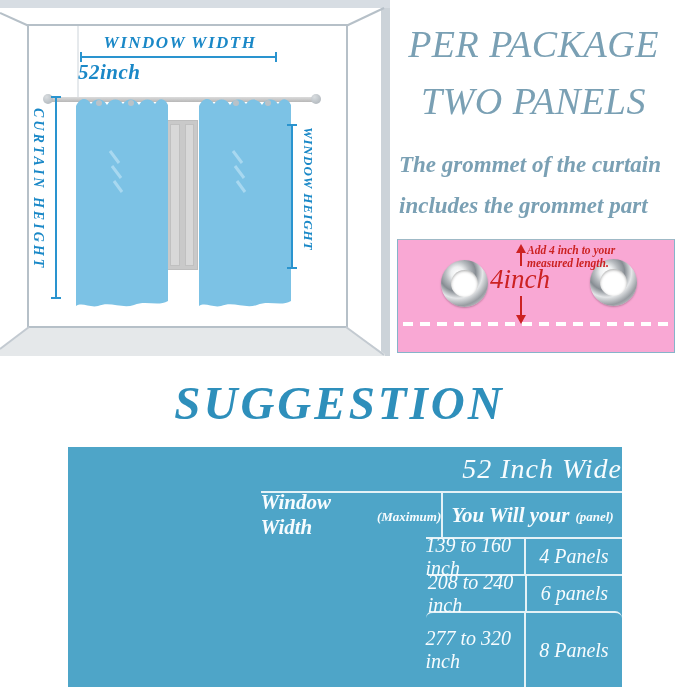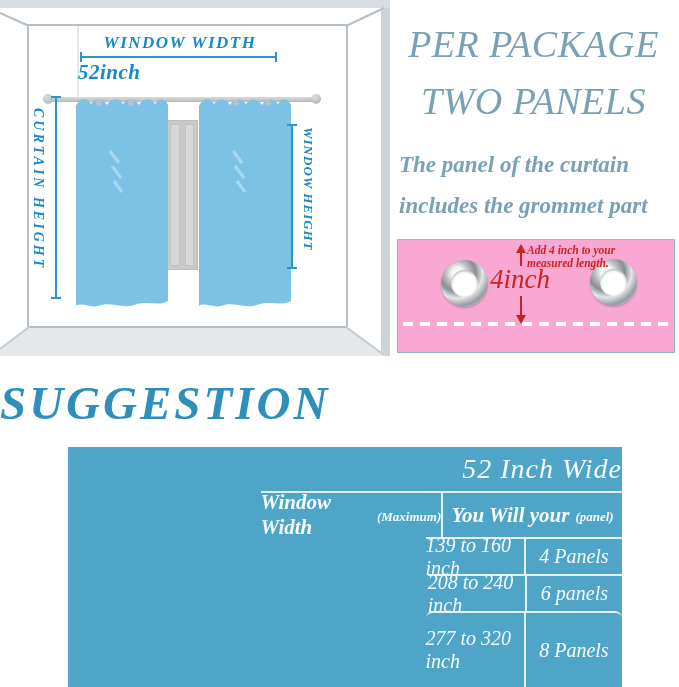--- a/index.html
+++ b/index.html
@@ -68,21 +68,21 @@
   .arrow-line { position:absolute; left:122px; width:2px; background:#cc2222; }
   #arr-line-top { top:13px; height:13px; } #arr-line-bot { top:56px; height:20px; }
   .arrow-head { position:absolute; left:118px; width:0; height:0;
       border-left:5px solid transparent; border-right:5px solid transparent; }
   #arr-up { top:4px; border-bottom:9px solid #cc2222; }
   #arr-down { top:75px; border-top:9px solid #cc2222; }
   #hem-dash { position:absolute; left:5px; top:82px; width:267px; height:4px;
       background:repeating-linear-gradient(90deg,#ffffff 0 10px,transparent 10px 17px); }
 
   
-  #suggestion-heading { left:0; top:376px; width:679px; text-align:left;
+  #suggestion-heading { left:0; top:376px; width:679px; text-align:center;
       font-size:47px; font-weight:bold; color:#2e8fbb; letter-spacing:3px; }
 
   #suggest-table { left:68px; top:447px; width:554px; height:240px;
       background:#4ea5c8; color:#f7fcfe; display:flex; flex-direction:column;align-items:flex-end; }
   .t-title { height:44px; display:flex; align-items:center; justify-content:center;
       font-size:28px; letter-spacing:1px; }
   .t-row { display:flex; border-top:2px solid rgba(255,255,255,0.85); flex:0 0 auto; }
   .t-row.header { height:46px; }
   .t-row.data { height:37px; }
   .t-row:last-child { flex:1 1 auto;border-radius:7px; }
@@ -144,21 +144,21 @@
     <div id="curtain-height-label" class="abs mlabel vlabel">CURTAIN HEIGHT</div>
     <div id="window-height-label" class="abs mlabel vlabel">WINDOW HEIGHT</div>
   </div>
 
   <div id="package-title" class="abs">
     <div>PER PACKAGE</div>
     <div>TWO PANELS</div>
   </div>
 
   <div id="package-subtitle" class="abs">
-    <div>The panel of the curtain</div>
+    <div>The grommet of the curtain</div>
     <div>includes the grommet  part</div>
   </div>
 
   <div id="fabric" class="abs">
     <div id="grommet-1" class="grommet"></div>
     <div id="grommet-2" class="grommet"></div>
 
     <div id="grommet-note" class="abs red">
       <div>Add 4 inch to your</div>
       <div>measured length.</div>

